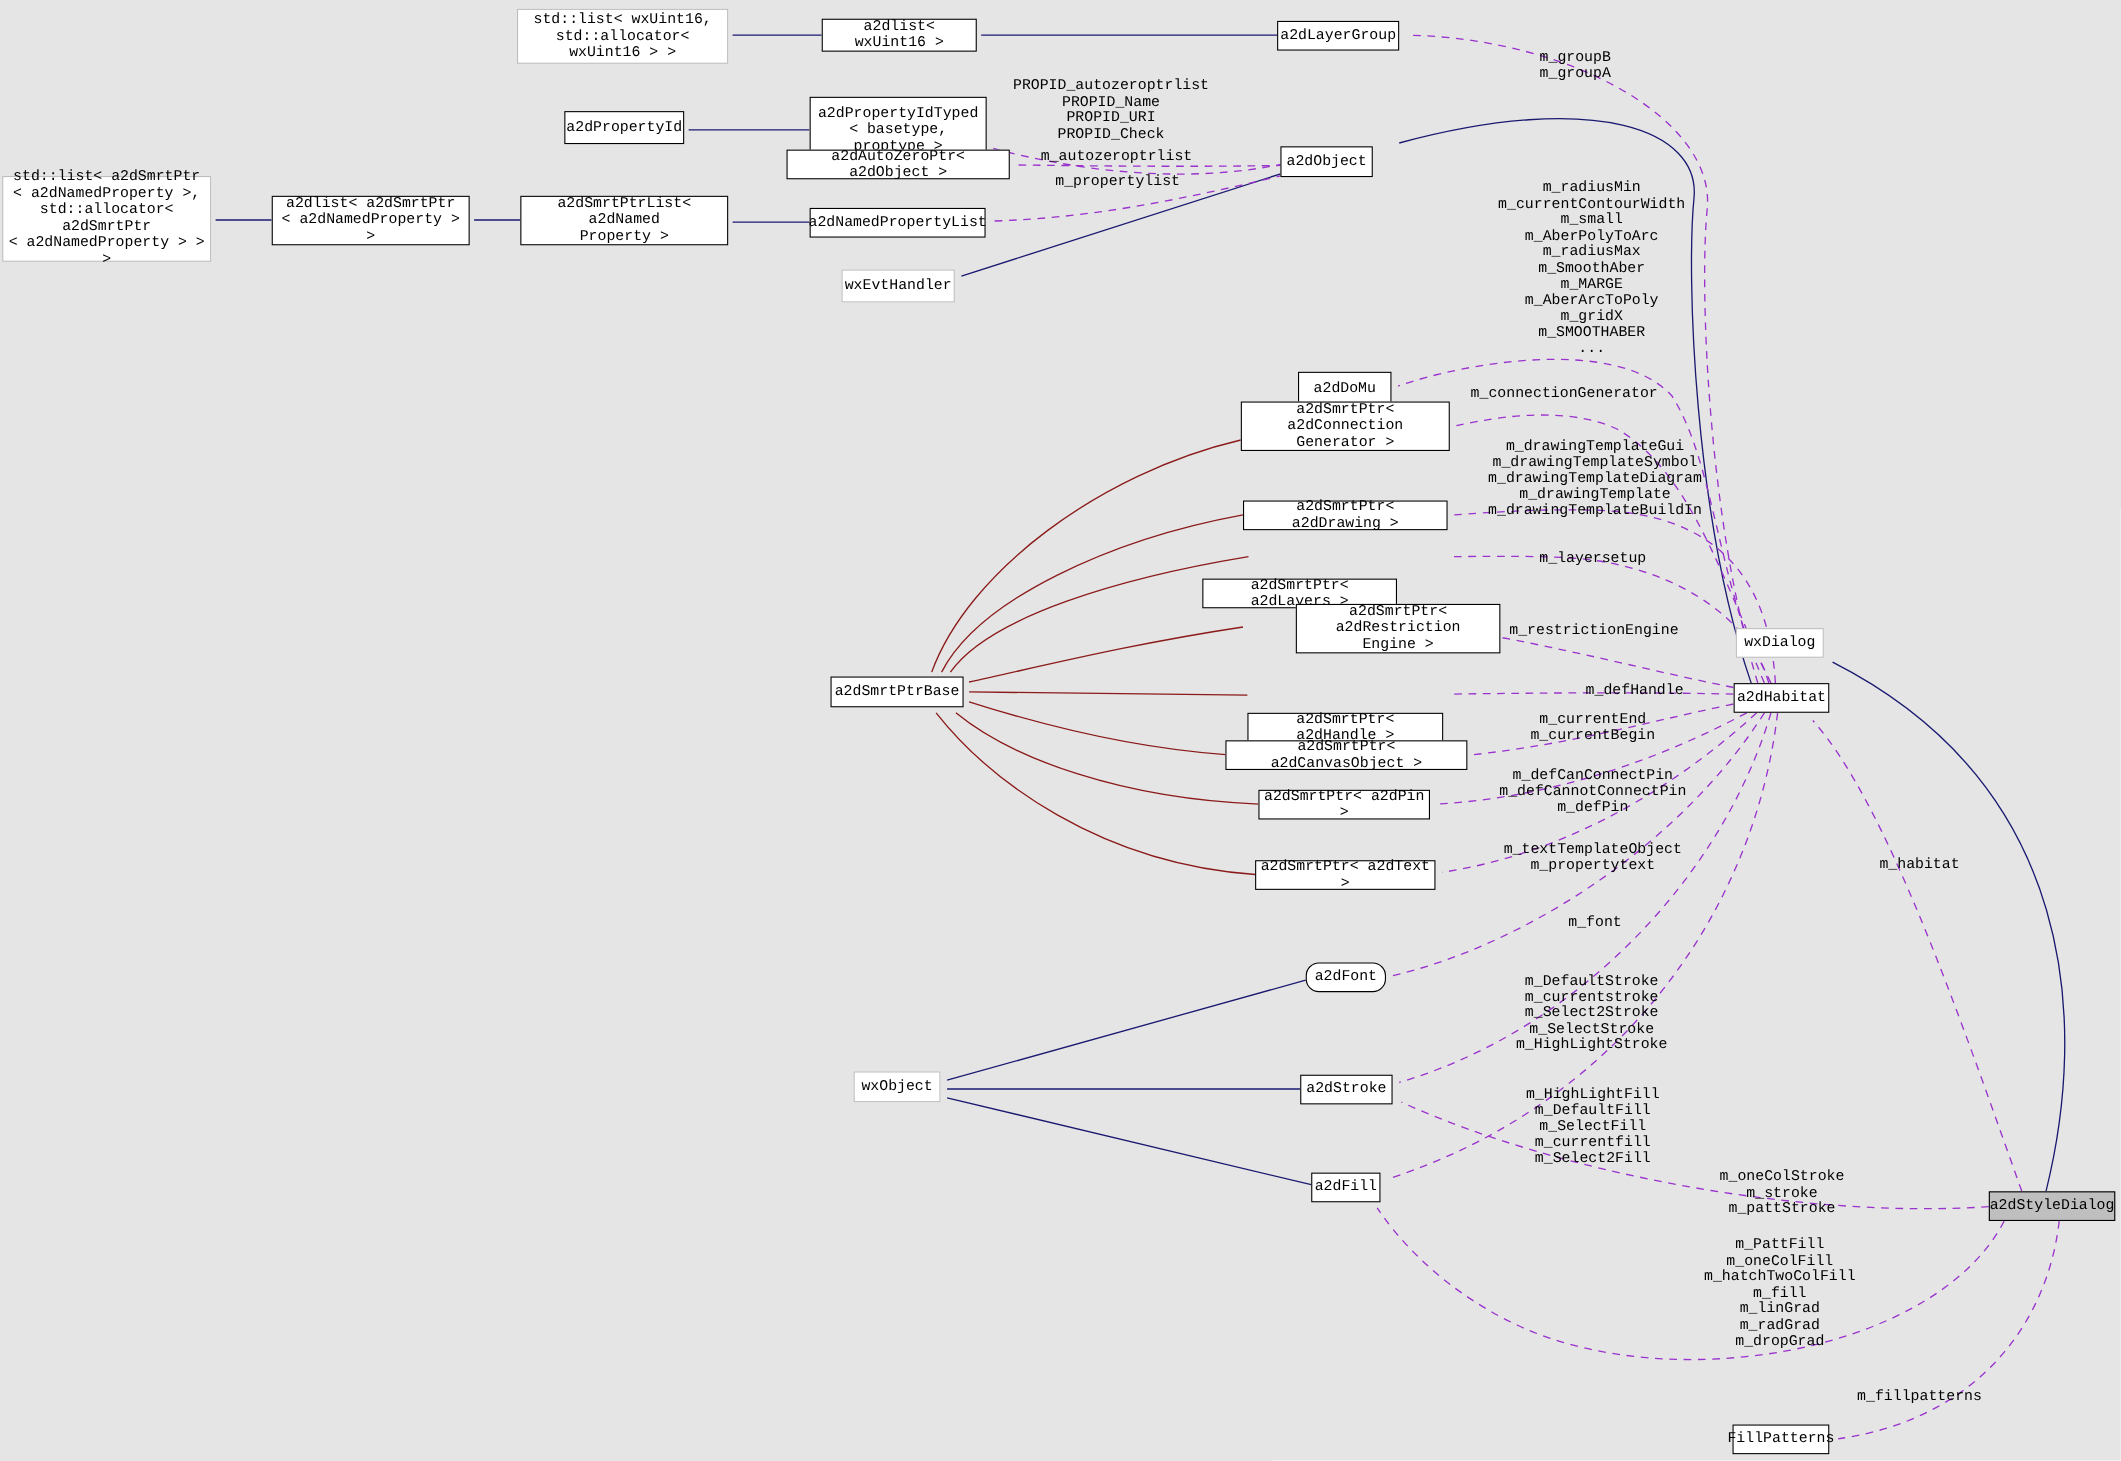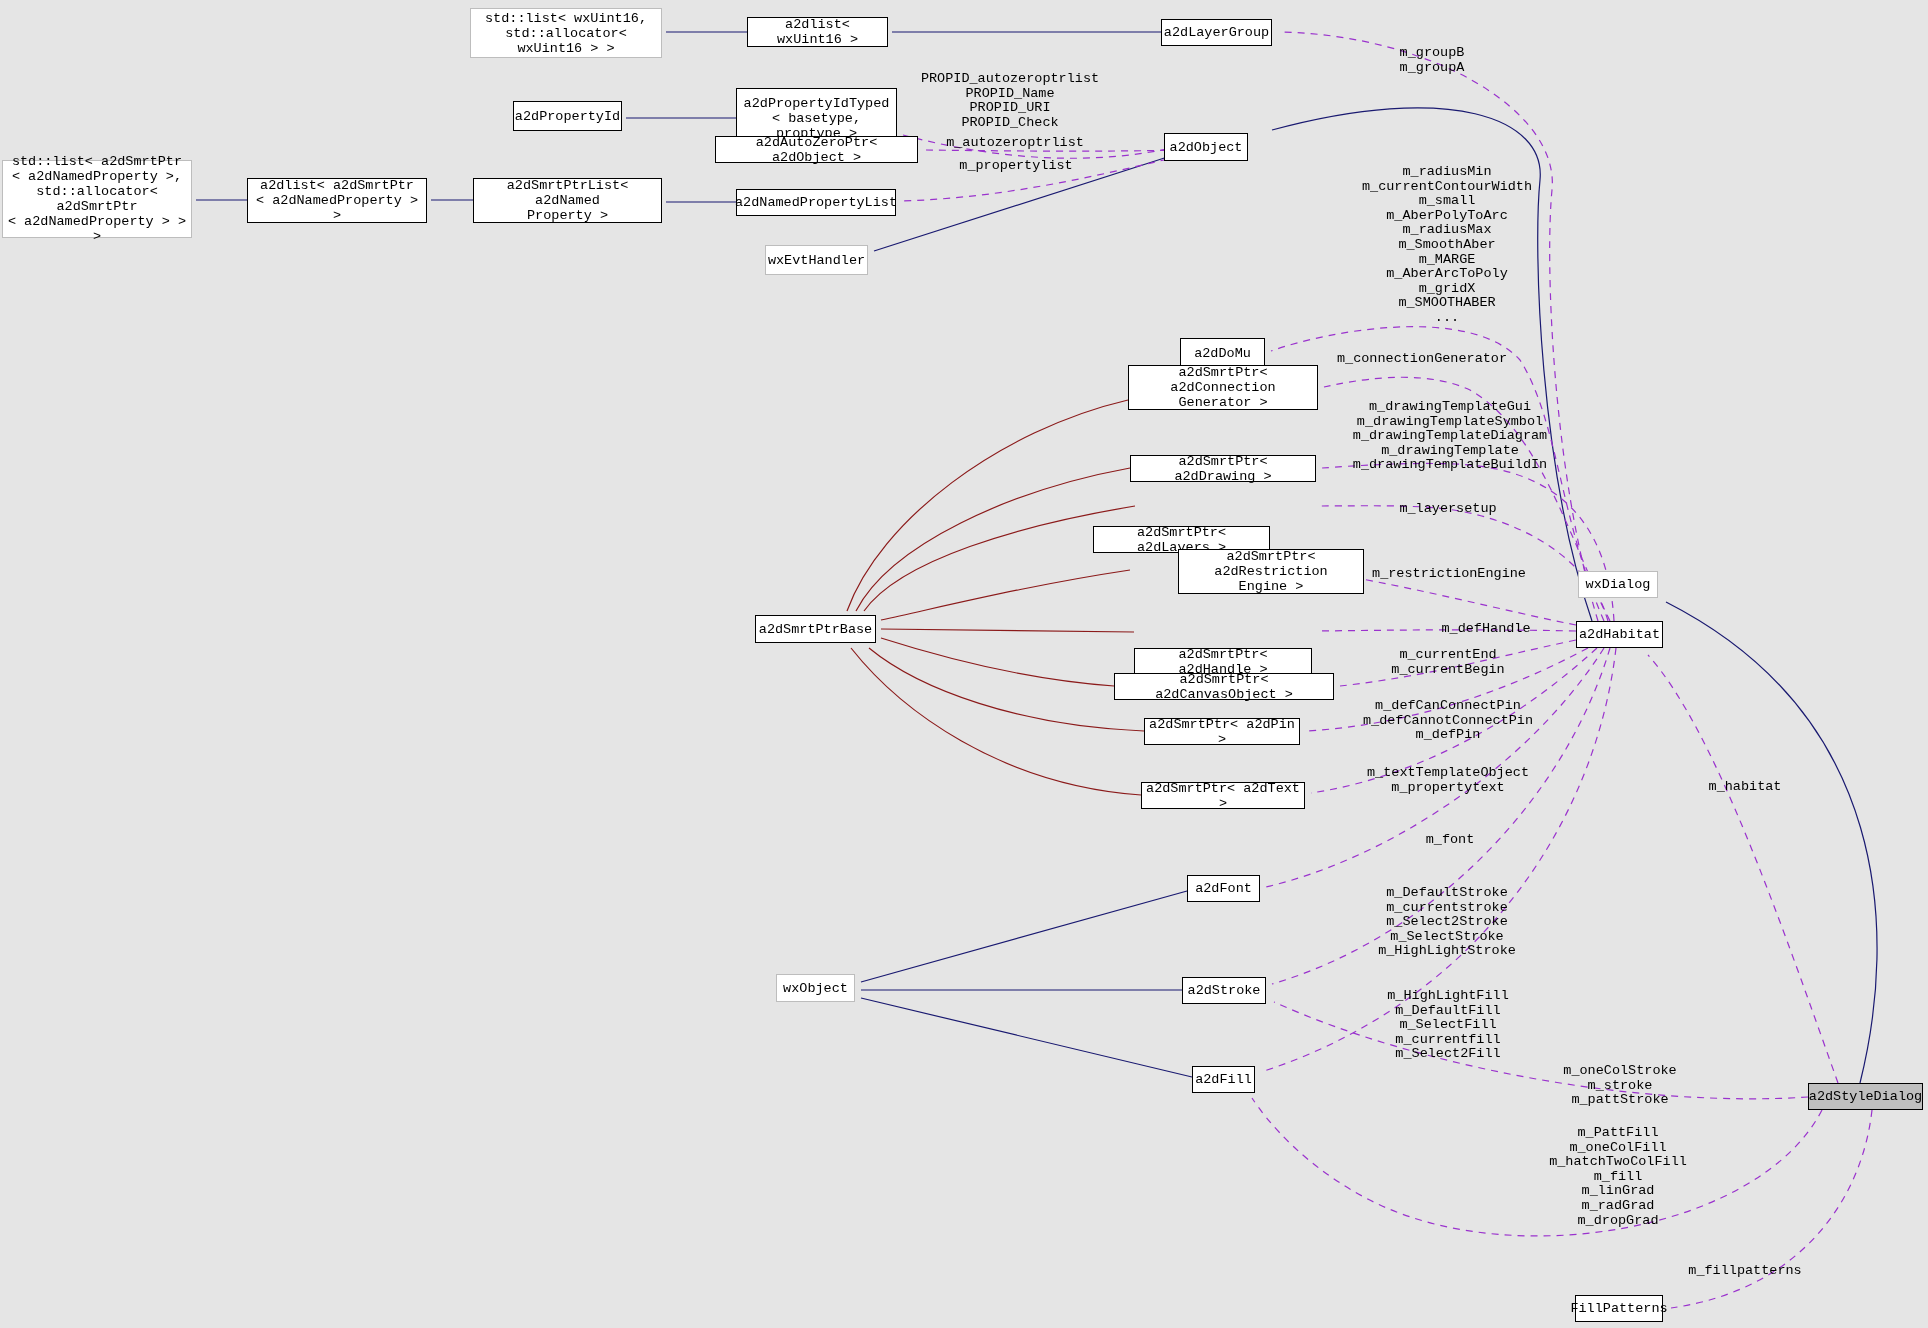--- a/index.html
+++ b/index.html
@@ -131,21 +131,21 @@
 Generator &gt;</div>
       <div class="node " style="left: 1130px; top: 455px; width: 186px; height: 27px;">a2dSmrtPtr&lt; a2dDrawing &gt;</div>
       <div class="node " style="left: 1093px; top: 493px; width: 177px; height: 27px; margin-top: 33px;">a2dSmrtPtr&lt; a2dLayers &gt;</div>
       <div class="node " style="left: 1178px; top: 549px; width: 186px; height: 45px;">a2dSmrtPtr&lt; a2dRestriction
 Engine &gt;</div>
       <div class="node " style="left: 1134px; top: 648px; width: 178px; height: 27px;">a2dSmrtPtr&lt; a2dHandle &gt;</div>
       <div class="node " style="left: 1114px; top: 673px; width: 220px; height: 27px;">a2dSmrtPtr&lt; a2dCanvasObject &gt;</div>
       <div class="node " style="left: 1144px; top: 718px; width: 156px; height: 27px;">a2dSmrtPtr&lt; a2dPin &gt;</div>
       <div class="node " style="left: 1141px; top: 782px; width: 164px; height: 27px; text-align: center;">a2dSmrtPtr&lt; a2dText &gt;</div>
       <div class="node " style="left: 755px; top: 615px; width: 121px; height: 28px;">a2dSmrtPtrBase</div>
-      <div class="node " style="left: 1187px; top: 875px; width: 73px; height: 27px;">a2dFont</div>
+      <div class="node " style="left: 1187px; top: 875px; width: 73px; height: 27px; border-radius: 12px;">a2dFont</div>
       <div class="node external" style="left: 776px; top: 974px; width: 79px; height: 28px;">wxObject</div>
       <div class="node " style="left: 1182px; top: 977px; width: 84px; height: 27px;">a2dStroke</div>
       <div class="node " style="left: 1192px; top: 1066px; width: 63px; height: 27px;">a2dFill</div>
       <div class="node external" style="left: 1578px; top: 571px; width: 80px; height: 27px;">wxDialog</div>
       <div class="node " style="left: 1576px; top: 621px; width: 87px; height: 27px;">a2dHabitat</div>
       <div class="node highlight" style="left: 1808px; top: 1083px; width: 115px; height: 27px;">a2dStyleDialog</div>
       <div class="node " style="left: 1575px; top: 1295px; width: 88px; height: 27px;">FillPatterns</div>
     </div>
   <div>
       <div class="elabel" style="left: 1432px; top: 7px; margin-top: 39px;">m_groupB

